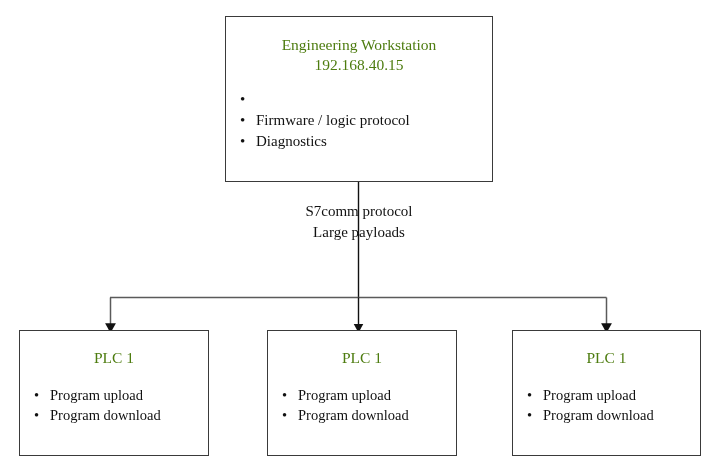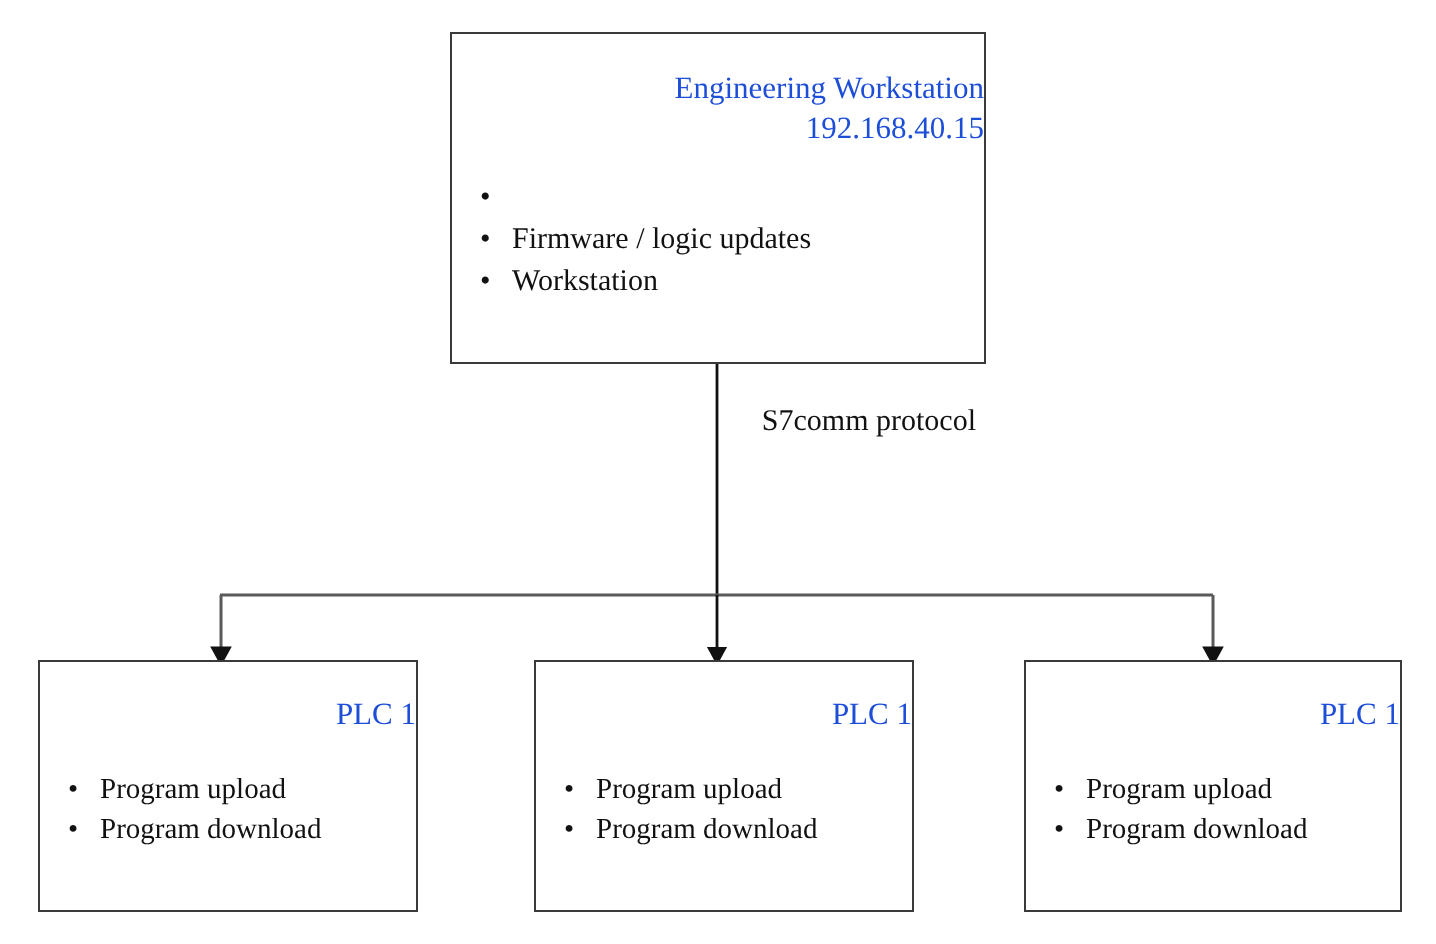--- a/index.html
+++ b/index.html
@@ -29,24 +29,24 @@
     background: #ffffff;
   }
   
   #workstation-box {
     left: 225px;
     top: 16px;
     width: 268px;
     height: 166px;
   }
   .box-title {
-    text-align: right;
+    text-align: center;
     font-size: 15.5px;
     line-height: 20px;
-    color: #1d4ed8;
+    color: #4d7c0f;
     white-space: nowrap;
   }
   #workstation-box .box-title-wrap {
     padding-top: 18px;
   }
   .bullet-list {
     list-style: none;
     margin: 0;
     padding: 0;
   }
@@ -68,21 +68,21 @@
   #workstation-box .bullet-list {
     margin-top: 14px;
     margin-left: 14px;
   }
   
   #connector-label {
     position: absolute;
     left: 230px;
     top: 201px;
     width: 258px;
-    text-align: right;
+    text-align: center;
   }
   .conn-line {
     font-size: 15px;
     line-height: 21px;
     color: #111111;
     white-space: nowrap;
   }
   
   #plc-box-0 {
     left: 19px;
@@ -140,31 +140,32 @@
   <div class="box-title-wrap">
     <div class="box-title">Engineering Workstation</div>
     <div class="box-title">192.168.40.15</div>
   </div>
   <ul class="bullet-list">
     <li class="bullet-item">
       <span class="bullet-dot">•</span>
     </li>
     <li class="bullet-item">
       <span class="bullet-dot">•</span>
-      <span>Firmware / logic updates</span>
-    </li>
-    <li class="bullet-item">
-      <span class="bullet-dot">•</span>
-      <span>Workstation</span>
+      <span>Firmware / logic protocol</span>
+    </li>
+    <li class="bullet-item">
+      <span class="bullet-dot">•</span>
+      <span>Diagnostics</span>
     </li>
   </ul>
 </div>
 
 <div id="connector-label">
   <div class="conn-line">S7comm protocol</div>
+  <div class="conn-line">Large payloads</div>
 </div>
 
 <div class="node-box plc-box" id="plc-box-0">
   <div class="plc-title-wrap">
     <div class="box-title">PLC 1</div>
   </div>
   <ul class="bullet-list">
     <li class="bullet-item">
       <span class="bullet-dot">•</span>
       <span>Program upload</span>

